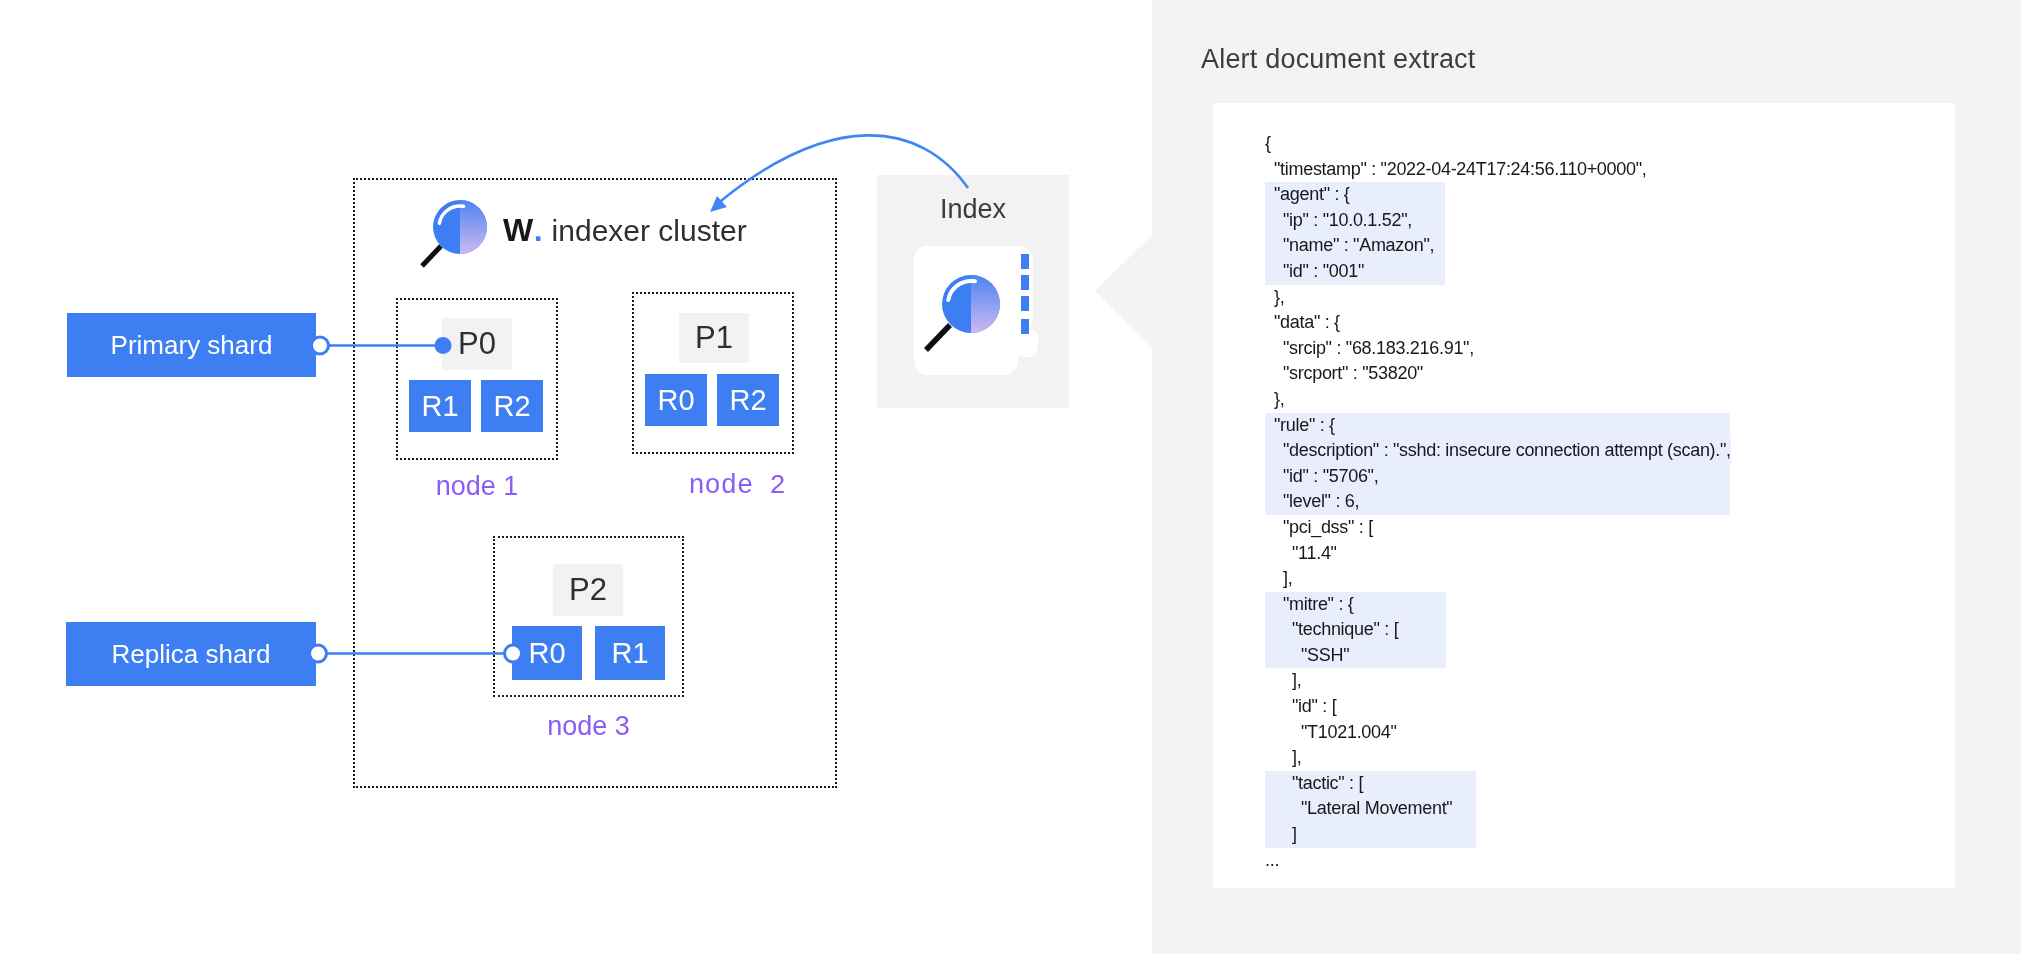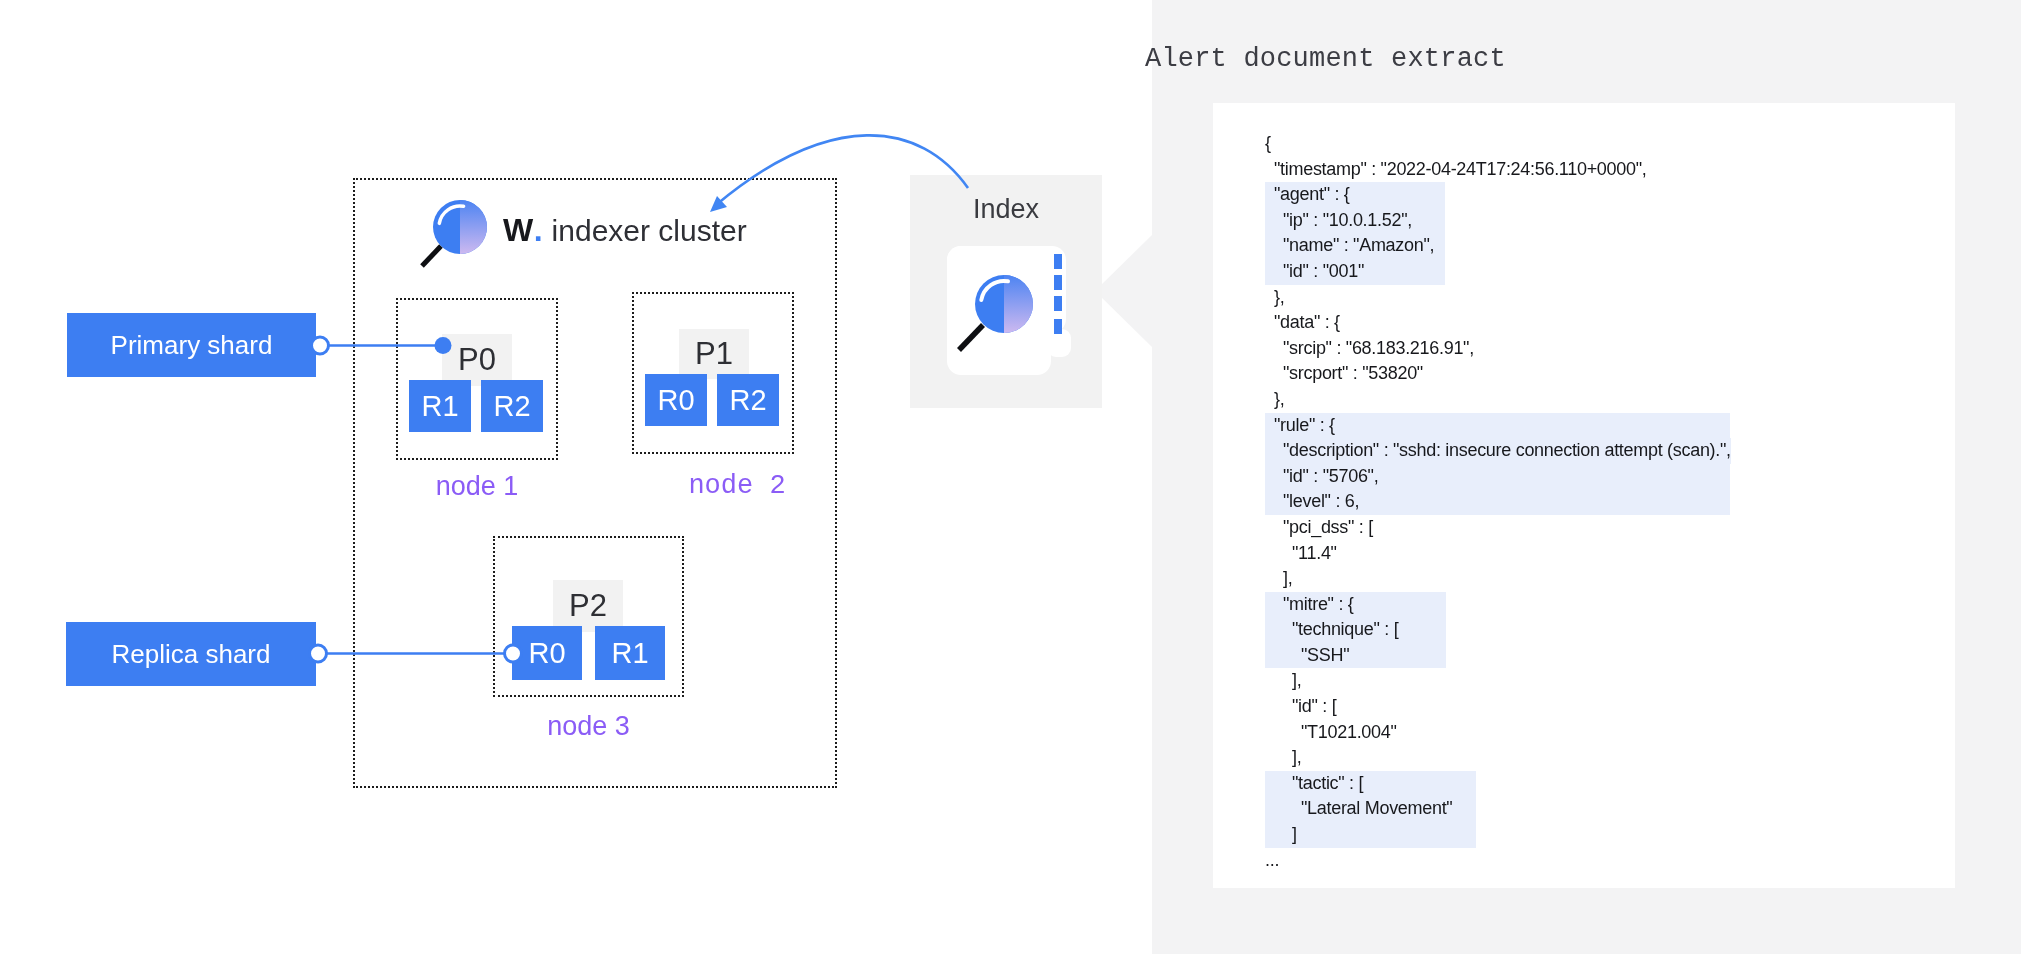--- a/index.html
+++ b/index.html
@@ -5,49 +5,49 @@
   html,body{margin:0;padding:0;background:#ffffff;}
   .canvas{
     position:relative; width:2021px; height:954px; overflow:hidden;
     font-family:"Liberation Sans", sans-serif; background:#ffffff;
   }
   
   .right-panel{position:absolute;left:1152px;top:0;width:869px;height:954px;background:var(--panel_gray,#f3f3f4);}
   .panel-pointer{position:absolute;left:1095px;top:235px;width:0;height:0;
     border-top:56px solid transparent;border-bottom:56px solid transparent;
     border-right:57px solid var(--panel_gray,#f3f3f4);}
-  .panel-title{position:absolute;left:1145px;top:44px;font-size:27px;color:#3c3d44;letter-spacing:.2px;font-family:Liberation Mono, monospace;}
+  .panel-title{position:absolute;left:1201px;top:44px;font-size:27px;color:#3c3d44;letter-spacing:.2px;}
   .alert-card{position:absolute;left:1213px;top:103px;width:742px;height:785px;background:#ffffff;}
   .json-doc{position:absolute;left:52px;top:28px;font-size:18px;line-height:25.6px;
     letter-spacing:-0.3px;color:#17181c;}
   .json-line{white-space:pre;height:25.6px;box-sizing:border-box;}
   .json-line.hl{background:var(--highlight,#e8eefb);width:max-content;}
   
-  .index-box{position:absolute;left:910px;top:175px;width:192px;height:233px;background:var(--box_gray,#f2f2f2);}
+  .index-box{position:absolute;left:877px;top:175px;width:192px;height:233px;background:var(--box_gray,#f2f2f2);}
   .index-label{position:absolute;left:0;top:19px;width:100%;text-align:center;font-size:27px;color:#3a3b40;}
   .doc-a{position:absolute;left:37px;top:71px;width:104px;height:129px;background:#fff;border-radius:14px;}
   .doc-b{position:absolute;left:37px;top:71px;width:119px;height:87px;background:#fff;border-radius:14px;}
   .doc-c{position:absolute;left:137px;top:154px;width:24px;height:28px;background:#fff;border-radius:9px;}
   .dash{position:absolute;left:144px;width:8px;height:15px;background:var(--blue,#3d7ef2);}
   .dash.d1{top:79px}.dash.d2{top:100px}.dash.d3{top:121px}.dash.d4{top:144px}
   .index-mag{position:absolute;left:23px;top:65px;}
   
   .cluster-box{position:absolute;left:353px;top:178px;width:484px;height:610px;box-sizing:border-box;
     border:2.5px dotted #1c1c1c;}
   .cluster-mag{position:absolute;left:400px;top:185px;}
   .cluster-title{position:absolute;left:503px;top:212px;font-size:30px;color:#2e2f35;white-space:nowrap;}
   .brand-w{font-weight:800;font-size:32px;color:#17181c;letter-spacing:.5px;}
   .brand-dot{font-weight:800;font-size:32px;color:var(--blue,#3d7ef2);}
   .title-rest{margin-left:9px;}
   .node{position:absolute;box-sizing:border-box;border:2.5px dotted #1c1c1c;}
   .node1{left:396px;top:298px;width:162px;height:162px;}
   .node2{left:632px;top:292px;width:162px;height:162px;}
   .node3{left:493px;top:536px;width:191px;height:161px;}
   .pbox{position:absolute;background:var(--box_gray,#f2f2f2);color:#2e2f34;font-size:31px;
-    display:flex;align-items:center;justify-content:center;margin-top:16px;}
+    display:flex;align-items:center;justify-content:center;}
   .node1 .pbox{left:44px;top:18px;width:70px;height:52px;}
   .node2 .pbox{left:45px;top:19px;width:70px;height:50px;}
   .node3 .pbox{left:58px;top:26px;width:70px;height:52px;}
   .rrow{position:absolute;display:flex;border-radius:9px;}
   .node1 .rrow{left:11px;top:80px;gap:10px;}
   .node2 .rrow{left:11px;top:80px;gap:10px;}
   .node3 .rrow{left:17px;top:88px;gap:13px;}
   .rbox{background:var(--blue,#3d7ef2);color:#fff;font-size:29px;
     display:flex;align-items:center;justify-content:center;}
   .node1 .rbox,.node2 .rbox{width:62px;height:52px;}

